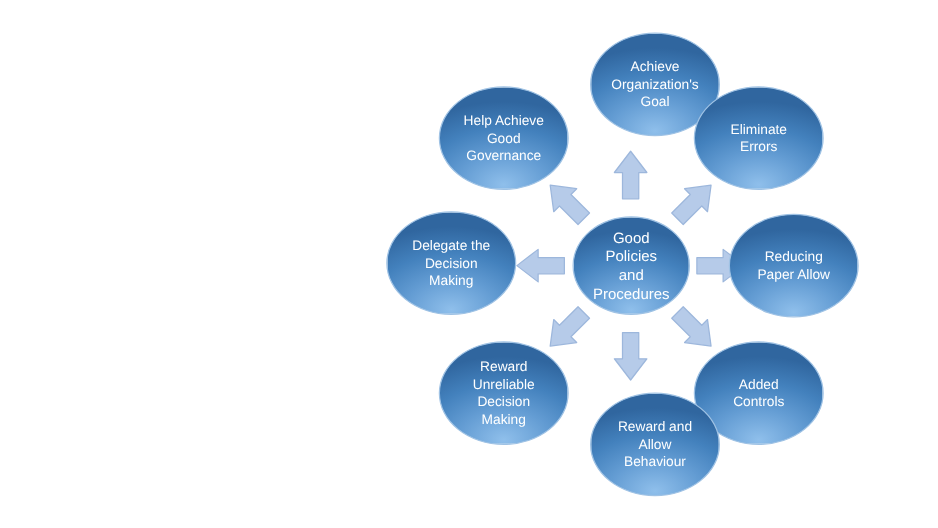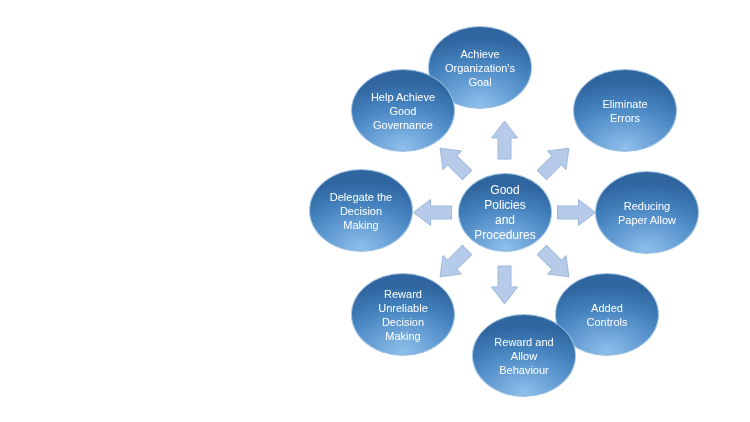--- a/index.html
+++ b/index.html
@@ -43,23 +43,23 @@
     height: 83px;
     font-size: 11px;
     line-height: 14px;
   }
   .hub {
     width: 94px;
     height: 79px;
     font-size: 12px;
     line-height: 15px;
   }
-  .pos-top          { left: 428px; top: 26px; }
-  .pos-top-right    { left: 573px; top: 69px; justify-content: center; }
-  .pos-right        { left: 595px; top: 171px; }
+  .pos-top          { left: 472px; top: 26px; }
+  .pos-top-right    { left: 555px; top: 69px; justify-content: center; }
+  .pos-right        { left: 583px; top: 171px; }
   .pos-bottom-right { left: 555px; top: 273px; justify-content: center; }
   .pos-bottom       { left: 472px; top: 314px; }
   .pos-bottom-left  { left: 351px; top: 273px; }
   .pos-left         { left: 309px; top: 169px; }
   .pos-top-left     { left: 351px; top: 69px; }
   .pos-hub          { left: 458px; top: 173px; }
 </style>
 </head>
 <body>
 

